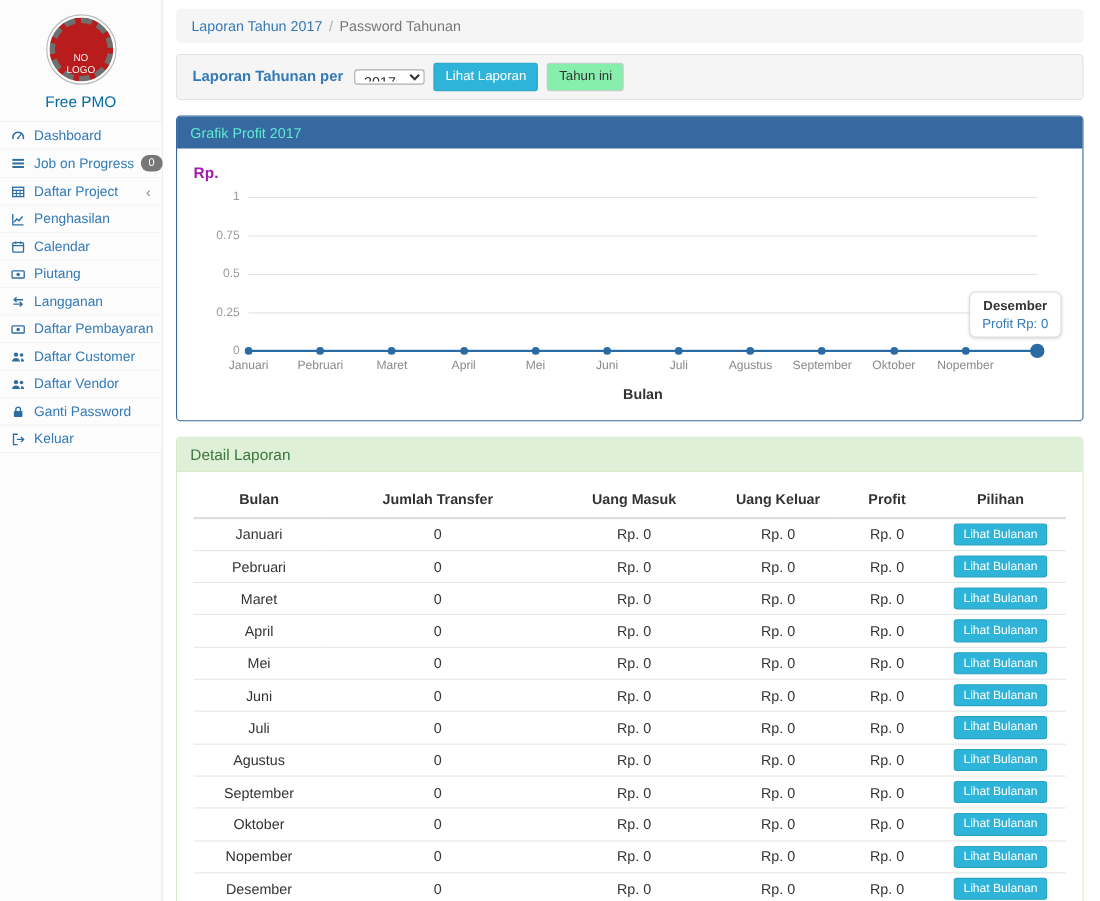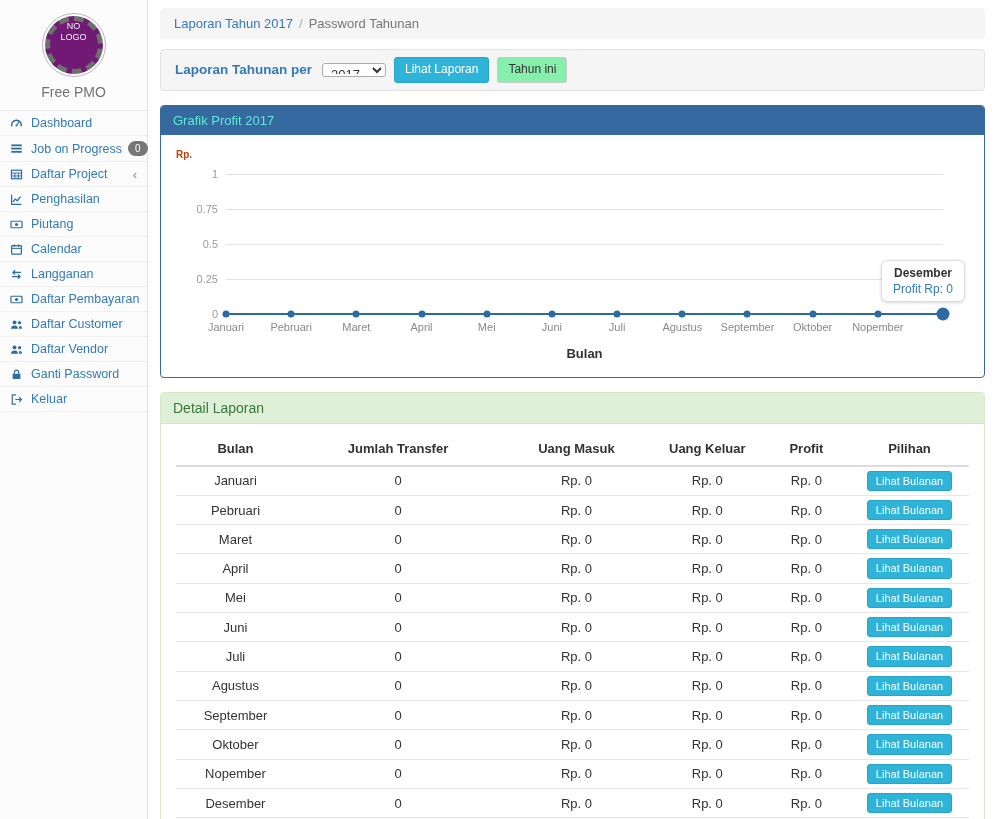--- a/index.html
+++ b/index.html
@@ -20,25 +20,25 @@
     font-family:"Liberation Sans","DejaVu Sans",sans-serif;
     font-size:13px;color:#333;background:#fff;
   }
   .app-row{display:flex;min-height:786px;align-items:stretch;}
 
   
   .sidebar{width:148px;background:#fcfcfc;border-right:1px solid #e4e4e4;flex:0 0 148px;}
   .logo-wrap{text-align:center;padding:12px 0 10px;border-bottom:1px solid #efefef;}
   .logo-circle{
     width:58px;height:58px;margin:4px auto 0;border-radius:50%;
-    background:#701a75;border:5px dashed #6f6f6f;outline:1px solid #b9b9b9;outline-offset:2px;
-    display:flex;align-items:flex-start;justify-content:center;
+    background:#b91c1c;border:5px dashed #6f6f6f;outline:1px solid #b9b9b9;outline-offset:2px;
+    display:flex;align-items:flex-end;justify-content:center;
   }
   .logo-circle span{color:#f2f2f2;font-size:9px;line-height:1.25;text-align:center;white-space:pre-line;}
-  .brand{margin-top:10px;color:#737373;font-size:14px;}
+  .brand{margin-top:10px;color:#0369a1;font-size:14px;}
   .menu{display:flex;flex-direction:column;}
   .side-item{
     display:flex;align-items:center;gap:6px;padding:5px 10px;min-height:24px;
     color:var(--link-blue);border-bottom:1px solid #f1f1f1;cursor:pointer;background:#fcfcfc;
   }
   .s-icon{width:15px;height:13px;display:inline-flex;align-items:center;color:#2e6da4;flex:0 0 15px;}
   .s-icon svg{width:13px;height:13px;}
   .s-label{white-space:nowrap;font-size:12.5px;}
   .s-badge{
     margin-left:auto;background:var(--badge-gray);color:#fff;font-size:10px;
@@ -68,21 +68,21 @@
   .btn-default{background:#86efac;border:1px solid #c9c9c9;color:#333;}
 
   
   .panel{border-radius:4px;margin-bottom:14px;background:#fff;}
   .panel-primary{border:1px solid var(--primary-blue);}
   .panel-primary .panel-heading{
     background:var(--primary-blue);color:#5eead4;font-size:13px;padding:7px 12px;
     border-radius:3px 3px 0 0;
   }
   .chart-body{padding:12px 15px 16px;}
-  .y-axis-label{font-weight:bold;color:#c2410c;font-size:10px;margin:2px 0 14px;}
+  .y-axis-label{font-weight:bold;color:#a21caf;font-size:14px;margin:2px 0 14px;}
   .plot{position:relative;height:140px;margin:8px 26px 0 50px;}
   .gridline{position:absolute;left:0;right:0;border-top:1px solid #e2e2e2;}
   .ytick{
     position:absolute;left:-48px;width:40px;text-align:right;transform:translateY(-50%);
     font-size:11px;color:#9b9b9b;
   }
   .zero-line{position:absolute;left:0;right:0;top:calc(100% - 1px);border-top:2px solid var(--chart-line);}
   .pt{
     position:absolute;top:100%;width:7px;height:7px;border-radius:50%;
     background:var(--chart-line);transform:translate(-50%,-50%);
@@ -162,35 +162,35 @@
             <svg viewBox="0 0 16 16">
               <path d="M2 2v12h12" fill="none" stroke="currentColor" stroke-width="1.5"></path>
               <path d="M3.5 11l3-3.5 2.5 2 4-5" fill="none" stroke="currentColor" stroke-width="1.6"></path>
             </svg>
           </span>
           <span class="s-label">Penghasilan</span>
         </div>
         <div class="side-item">
           <span class="s-icon">
             <svg viewBox="0 0 16 16">
-              <rect x="1.2" y="4" width="13.6" height="8" rx="1" fill="none" stroke="currentColor" stroke-width="1.5"></rect>
-              <circle cx="8" cy="8" r="1.9" fill="currentColor"></circle>
-            </svg>
-          </span>
-          <span class="s-label">Piutang</span>
-        </div>
-        <div class="side-item">
-          <span class="s-icon">
-            <svg viewBox="0 0 16 16">
               <rect x="2" y="3.2" width="12" height="10.6" rx="1" fill="none" stroke="currentColor" stroke-width="1.5"></rect>
               <path d="M2 6.6h12" stroke="currentColor" stroke-width="1.3"></path>
               <path d="M5.3 1.8v3M10.7 1.8v3" stroke="currentColor" stroke-width="1.5"></path>
             </svg>
           </span>
           <span class="s-label">Calendar</span>
+        </div>
+        <div class="side-item">
+          <span class="s-icon">
+            <svg viewBox="0 0 16 16">
+              <rect x="1.2" y="4" width="13.6" height="8" rx="1" fill="none" stroke="currentColor" stroke-width="1.5"></rect>
+              <circle cx="8" cy="8" r="1.9" fill="currentColor"></circle>
+            </svg>
+          </span>
+          <span class="s-label">Piutang</span>
         </div>
         <div class="side-item">
           <span class="s-icon">
             <svg viewBox="0 0 16 16">
               <path d="M13.5 5.5H3.8M6.3 2.8L3.5 5.5l2.8 2.7" fill="none" stroke="currentColor" stroke-width="1.5"></path>
               <path d="M2.5 10.5h9.7M9.7 13.2l2.8-2.7-2.8-2.7" fill="none" stroke="currentColor" stroke-width="1.5"></path>
             </svg>
           </span>
           <span class="s-label">Langganan</span>
         </div>

